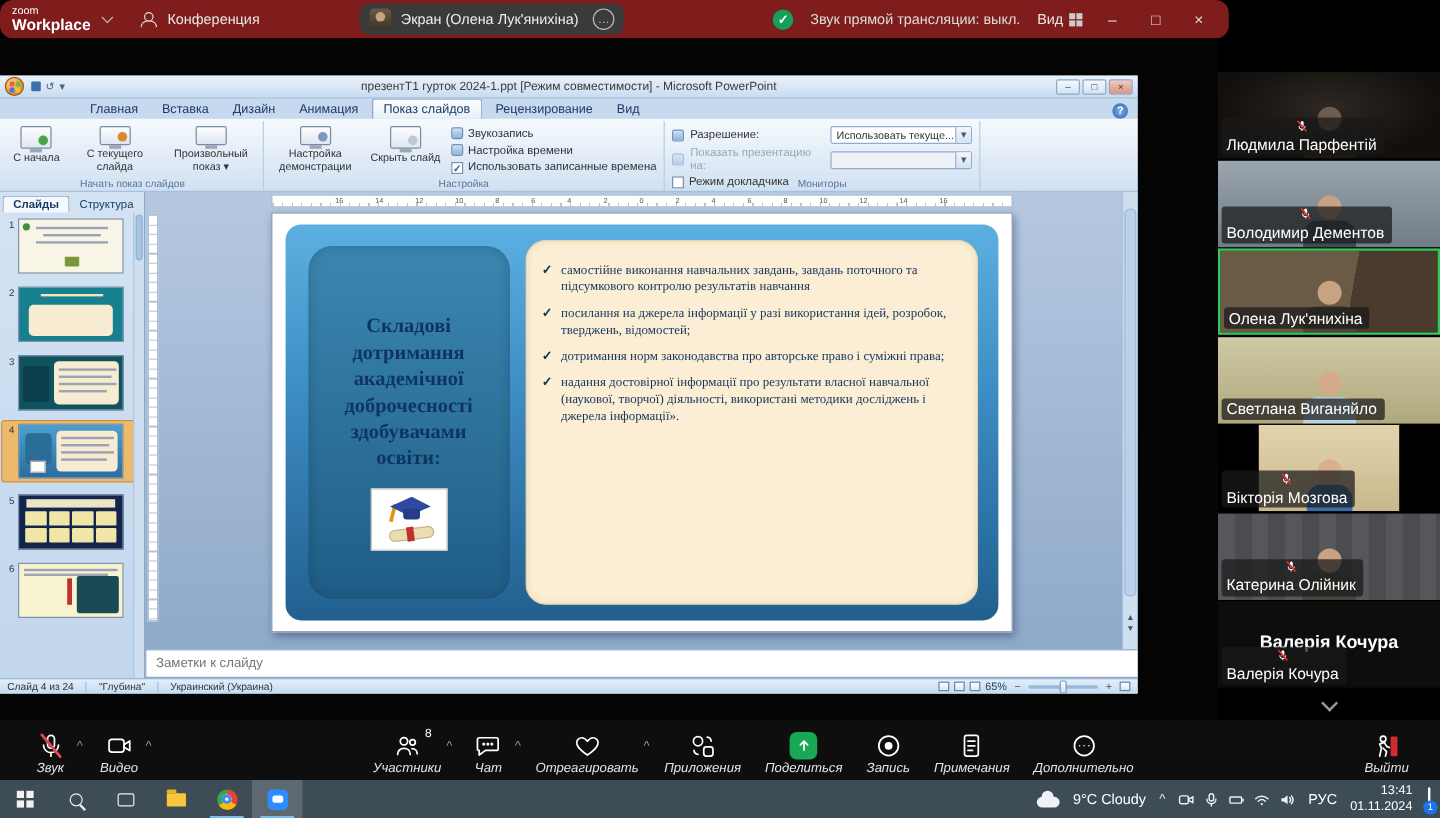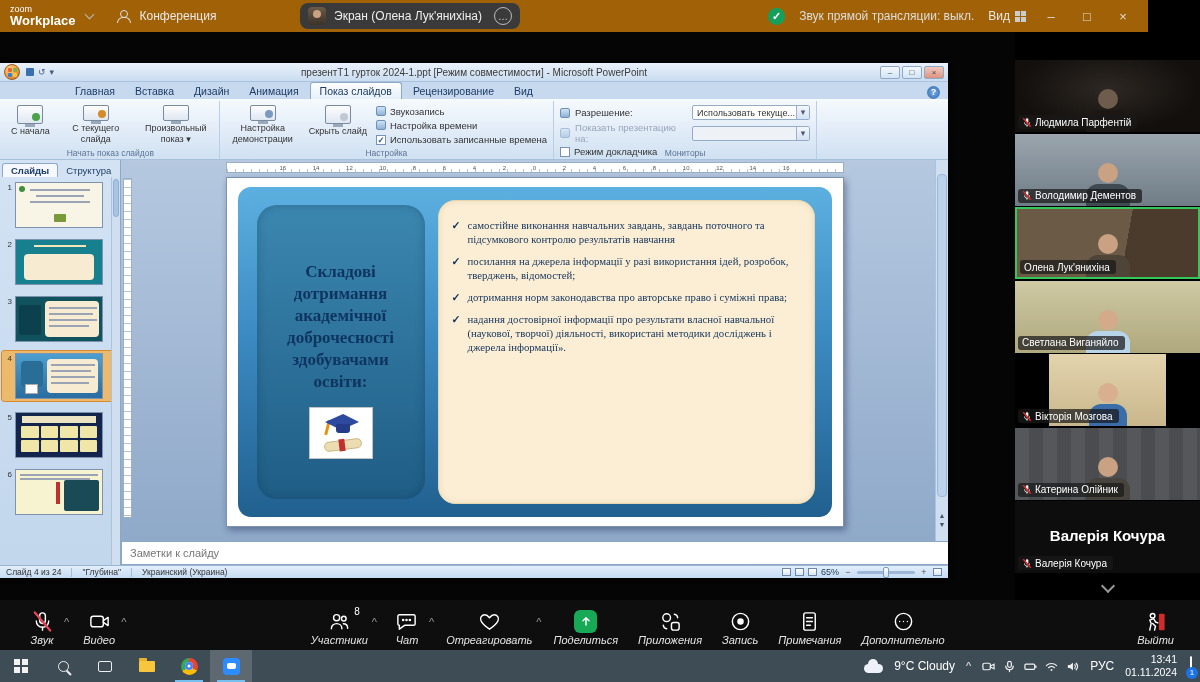--- a/index.html
+++ b/index.html
@@ -1,20 +1,20 @@
 <!DOCTYPE html>
 <html><head>
 <meta charset="utf-8">
 <style>
   * { box-sizing: border-box; margin: 0; padding: 0; }
   body { width:1200px; height:682px; background:#000; font-family:"Liberation Sans",sans-serif; overflow:hidden; }
   #root { position:relative; width:1200px; height:682px; background:#000; }
 
   
-  .ztb { position:absolute; top:0; left:0; width:1148px; height:32px; background:#a16207; display:flex; align-items:center; color:#e8e8e8; }
+  .ztb { position:absolute; top:0; left:0; width:1024px; height:32px; background:#7f1d1d; display:flex; align-items:center; color:#e8e8e8;border-radius:11px; }
   .ztb-logo { display:flex; flex-direction:column; line-height:1; padding:0 6px 0 10px; }
   .ztb-logo .l1 { font-size:9px; color:#fff; }
   .ztb-logo .l2 { font-size:13px; font-weight:bold; color:#fff; }
   .chev-dn { width:7px; height:7px; border-right:1.5px solid #bbb; border-bottom:1.5px solid #bbb; transform:rotate(45deg); margin:0 10px 3px 4px; }
   .ztb-meet { display:flex; align-items:center; gap:7px; padding:0 14px; font-size:12px; }
   .ppl-ic { position:relative; width:16px; height:12px; }
   .ppl-ic::before { content:""; position:absolute; left:3px; top:0; width:6px; height:6px; border:1.4px solid #ddd; border-radius:50%; }
   .ppl-ic::after { content:""; position:absolute; left:0; bottom:-1px; width:12px; height:5px; border:1.4px solid #ddd; border-bottom:none; border-radius:6px 6px 0 0; }
   .ztb-pill { position:absolute; left:300px; top:3px; height:26px; background:#3a3a3a; border-radius:8px; display:flex; align-items:center; gap:8px; padding:0 8px; font-size:12px; color:#eee; }
   .pill-thumb { width:18px; height:18px; border-radius:4px; background:linear-gradient(#6b5b46,#3c3227); position:relative; overflow:hidden; }
@@ -106,21 +106,21 @@
   .st-right { margin-left:auto; display:flex; align-items:center; gap:4px; }
   .vmode { width:9px; height:8px; border:1px solid #6c87a8; background:linear-gradient(#fff,#d8e6f4); }
   .zslider { width:58px; height:3px; background:#9db8d6; border-radius:2px; position:relative; }
   .zslider i { position:absolute; left:26px; top:-4px; width:6px; height:11px; background:linear-gradient(#fdfefe,#cfe0f2); border:1px solid #7e9cbd; border-radius:2px; }
   .zpm { font-size:9px; color:#456; width:10px; text-align:center; }
 
   
   .sidebar { position:absolute; left:1015px; top:0; width:185px; height:568px; background:#000; padding-top:28px; }
   .tile { position:relative; width:185px; height:72px; margin-bottom:1.5px; overflow:hidden; }
   .tile.active { border:2px solid #35c75a; }
-  .nameb { position:absolute; left:3px; bottom:3px; background:rgba(25,25,25,.72); border-radius:3px; padding:1.5px 6px 1.5px 4px; display:flex; align-items:center; gap:3px; font-size:10px; color:#fff; max-width:170px; white-space:nowrap; }
+  .nameb { position:absolute; left:3px; bottom:3px; background:rgba(25,25,25,.72); border-radius:3px; padding:1.5px 6px 1.5px 4px; display:flex; align-items:center; gap:3px; font-size:13px; color:#fff; max-width:170px; white-space:nowrap;flex-direction:column; }
   .micmute { width:10px; height:11px; flex:0 0 10px; }
   .person { position:absolute; left:50%; bottom:0; transform:translateX(-50%); display:flex; flex-direction:column; align-items:center; }
   .person .head { width:20px; height:20px; border-radius:50%; margin-bottom:1px; }
   .person .bod { width:44px; height:22px; border-radius:12px 12px 0 0; }
   .t1 { background:radial-gradient(ellipse at 50% 40%, #2e2824 0%, #120f0c 70%); }
   .t1 .head{background:#6e5c4c}.t1 .bod{background:#1c1712}
   .t2 { background:linear-gradient(#9aa5ae,#707c86); }
   .t2 .head{background:#c9a183}.t2 .bod{background:#3f4a52}
   .t3 { background:linear-gradient(100deg,#6b5b46 60%,#4a3b2c 60%); }
   .t3 .head{background:#c9a183}.t3 .bod{background:#4e4438}
@@ -648,40 +648,40 @@
                 <path d="M12 20s-7.2-4.6-9-9c-1.2-2.9.9-6 4-6 2.1 0 3.6 1.2 5 3.1C13.4 6.2 14.9 5 17 5c3.1 0 5.2 3.1 4 6-1.8 4.4-9 9-9 9z"></path>
               </svg>
             </div>
           <div class="lab">Отреагировать</div>
         </div>
         <span class="caret">^</span>
       </div>
       <div class="zgrp">
         <div class="zi">
           <div class="icw">
-              <span class="share-ic">
-                <svg class="ic" viewBox="0 0 24 24" style="width:16px;height:16px;stroke-width:2.2;">
-                  <path d="M12 18V7M12 7l-4.5 4.5M12 7l4.5 4.5"></path>
-                </svg>
-              </span>
-            </div>
-          <div class="lab">Поделиться</div>
-        </div>
-      </div>
-      <div class="zgrp">
-        <div class="zi">
-          <div class="icw">
               <svg class="ic" viewBox="0 0 24 24">
                 <circle cx="8" cy="8" r="4"></circle>
                 <rect x="13" y="13" width="8" height="8" rx="2.2"></rect>
                 <path d="M16 4.5a4 4 0 0 1 3.5 3.5"></path>
                 <path d="M4.5 16A4 4 0 0 0 8 19.5"></path>
               </svg>
             </div>
           <div class="lab">Приложения</div>
+        </div>
+      </div>
+      <div class="zgrp">
+        <div class="zi">
+          <div class="icw">
+              <span class="share-ic">
+                <svg class="ic" viewBox="0 0 24 24" style="width:16px;height:16px;stroke-width:2.2;">
+                  <path d="M12 18V7M12 7l-4.5 4.5M12 7l4.5 4.5"></path>
+                </svg>
+              </span>
+            </div>
+          <div class="lab">Поделиться</div>
         </div>
       </div>
       <div class="zgrp">
         <div class="zi">
           <div class="icw">
               <svg class="ic" viewBox="0 0 24 24">
                 <circle cx="12" cy="12" r="8.5"></circle>
                 <circle cx="12" cy="12" r="3.4" fill="#fff" stroke="none"></circle>
               </svg>
             </div>

